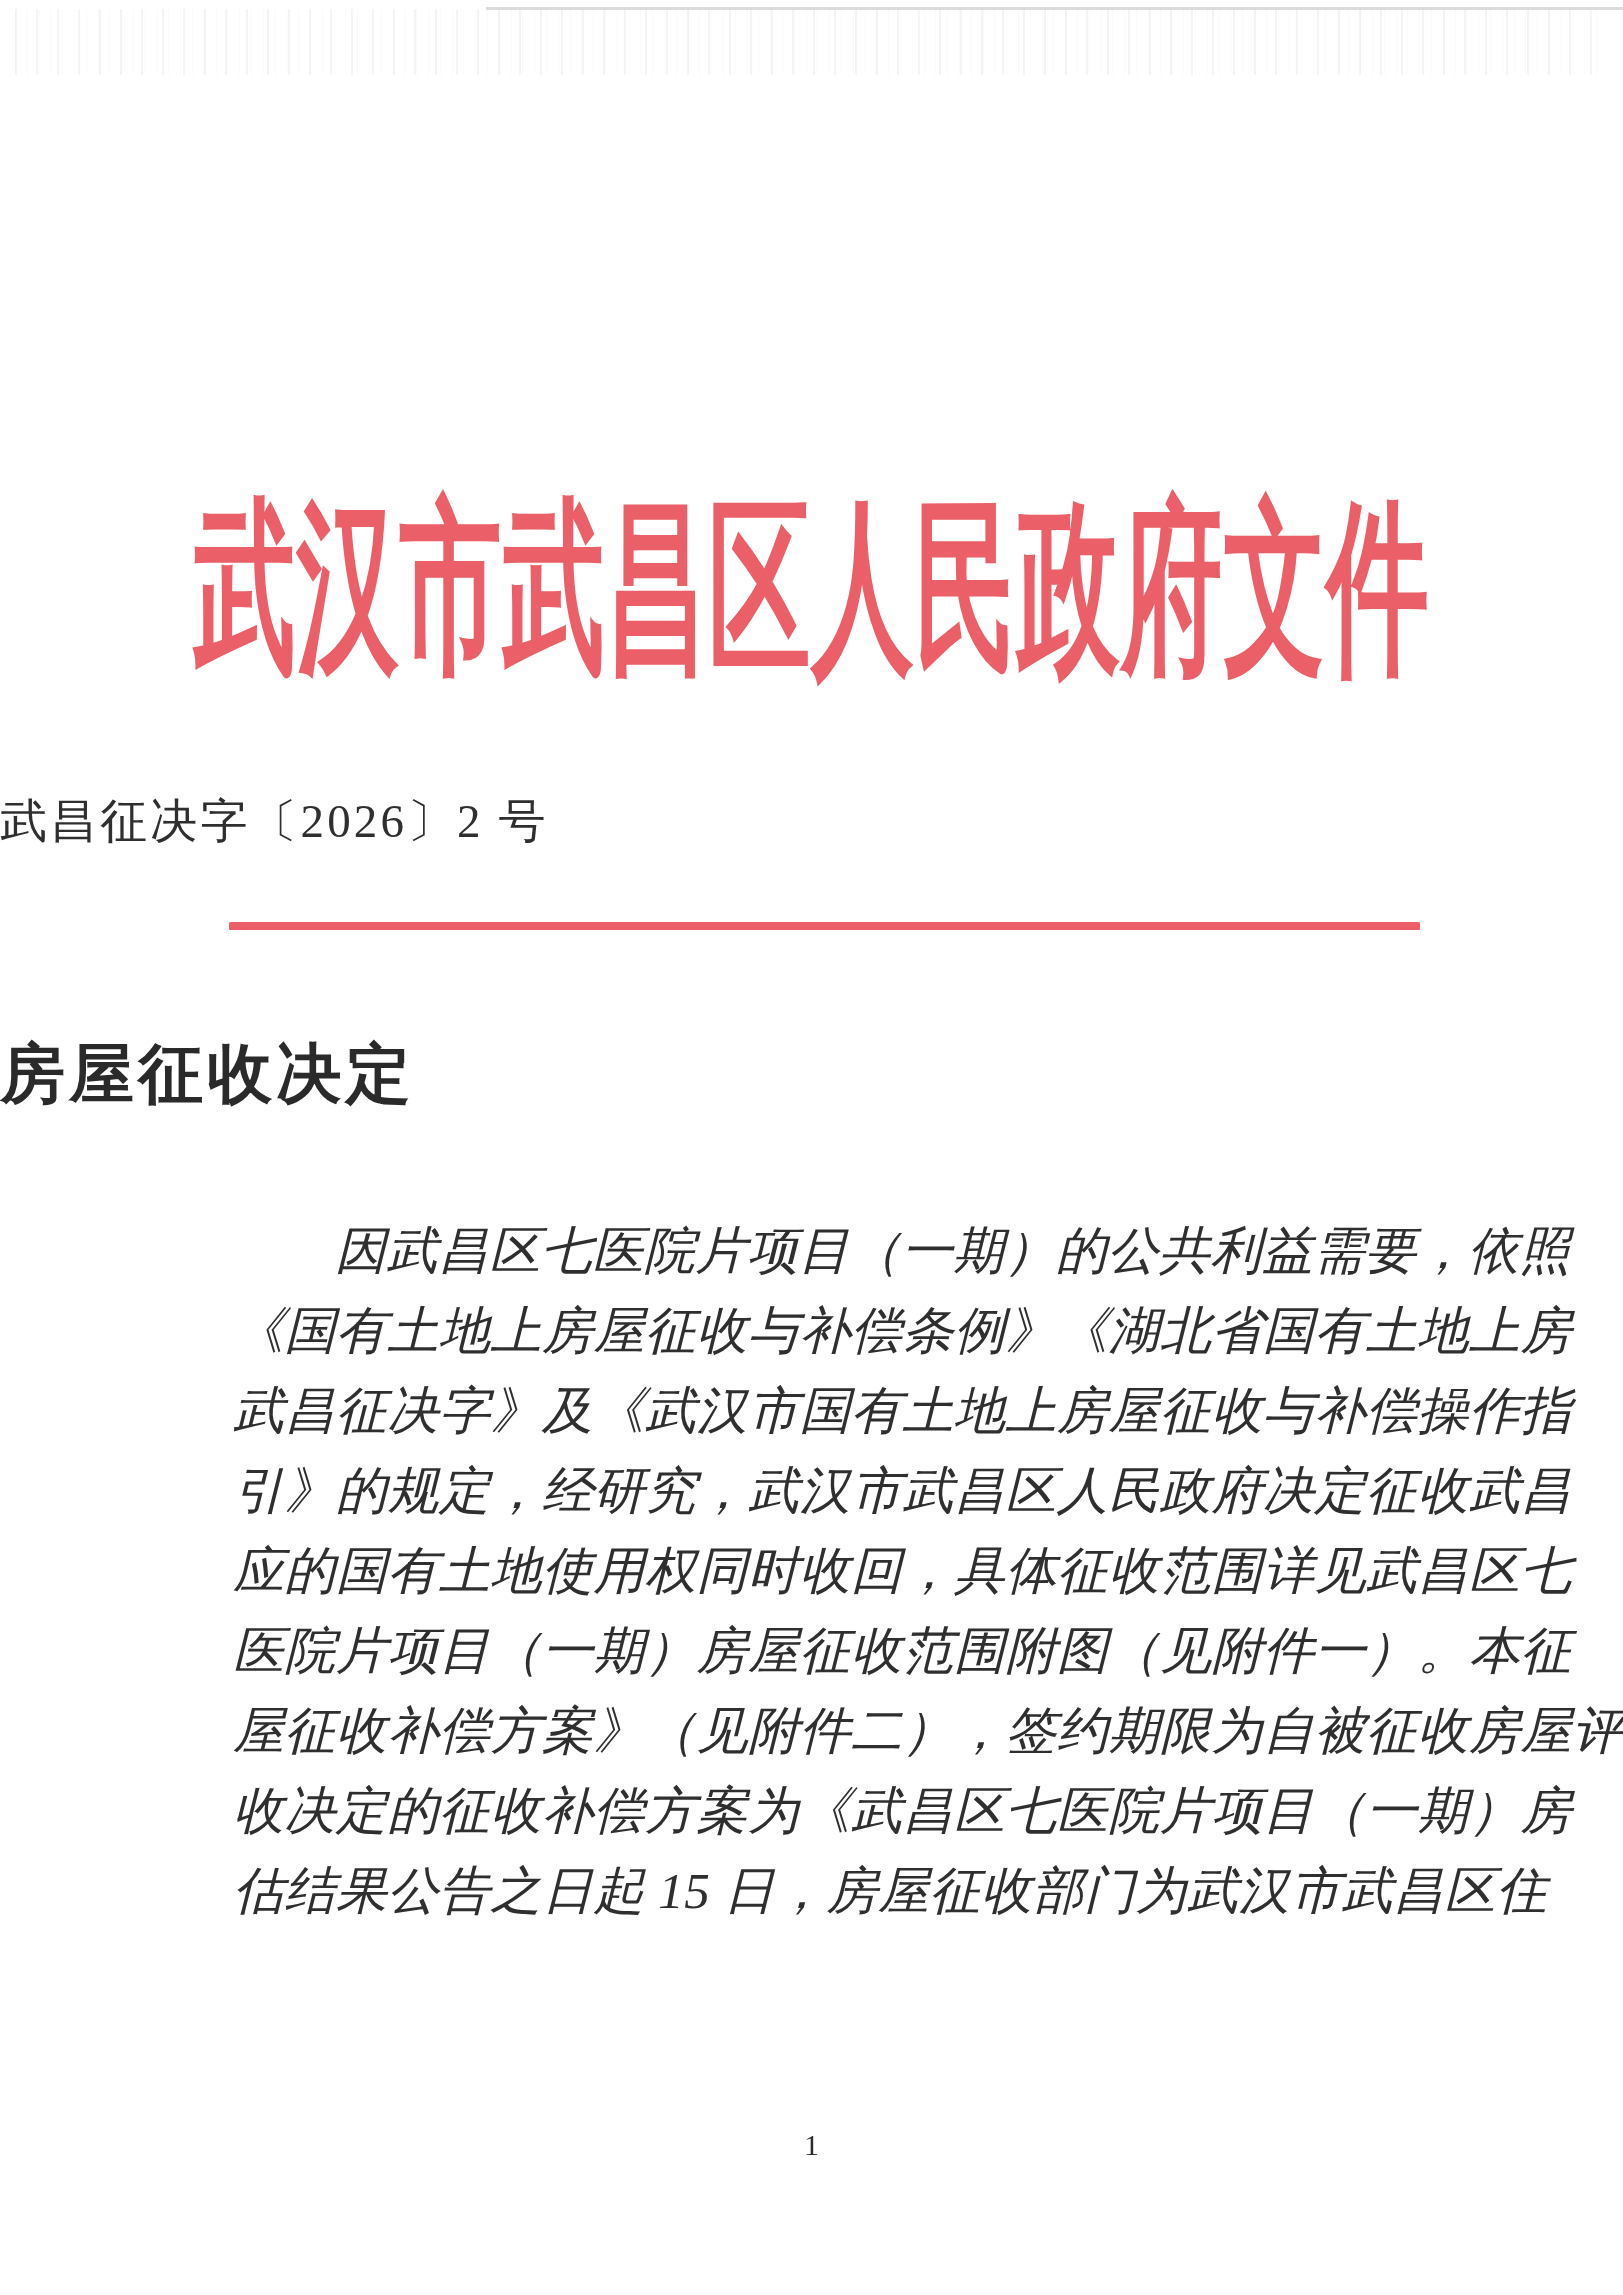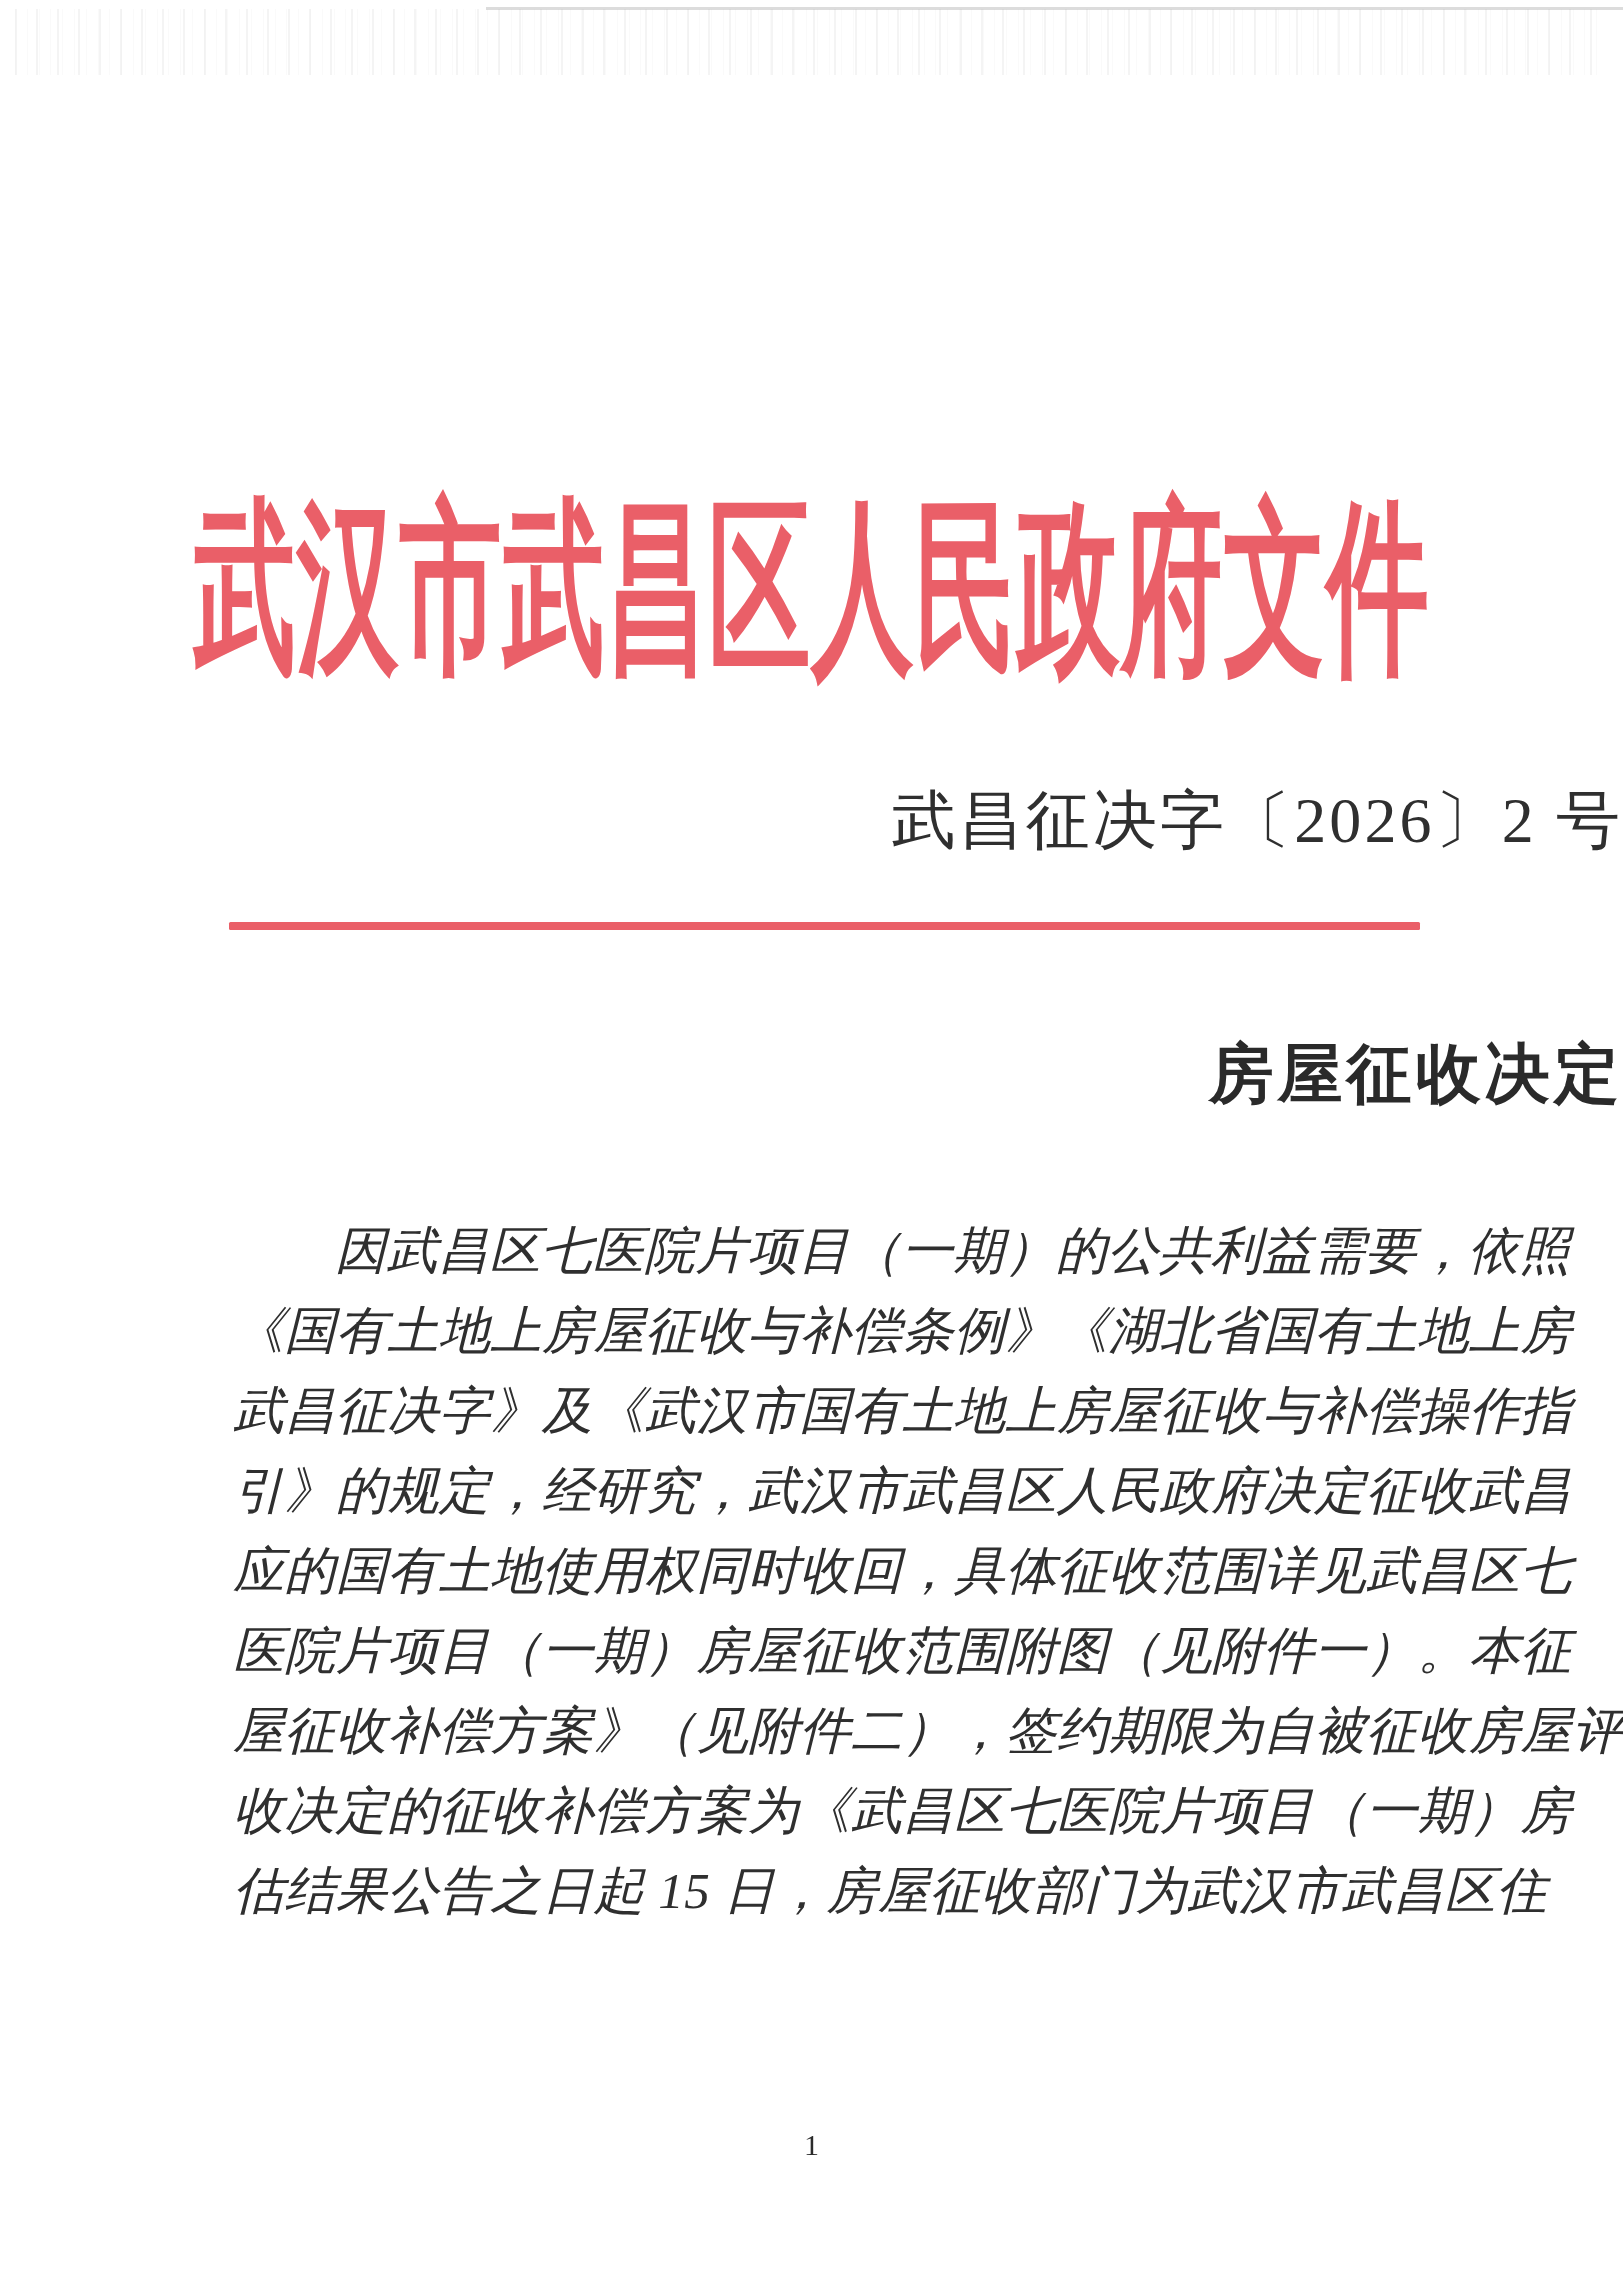--- a/index.html
+++ b/index.html
@@ -37,36 +37,36 @@
     text-align:center;
     font-size:102px; font-weight:700;
     letter-spacing:1px;
     color:var(--red);
     line-height:1;
     transform:translateY(-50%) scaleY(1.85);
     white-space:nowrap;
   }
   .doc-number{
     position:absolute; left:0; right:0; top:821px;
-    text-align:right;
-    font-size:64px; letter-spacing:3.1px;
+    text-align:left;
+    font-size:47px; letter-spacing:3.1px;
     color:var(--ink);
     line-height:1;
     transform:translateY(-50%);
     white-space:nowrap;
   }
   .red-divider{
     position:absolute; top:922px; left:229px;
     width:1191px; height:7.7px;
     background:var(--red);
     border-radius:1.5px;
   }
   .doc-title{
     position:absolute; left:0; right:0; top:1074px;
-    text-align:right;
+    text-align:left;
     font-size:65px; font-weight:700; letter-spacing:4.1px;
     color:#2a2a2a;
     line-height:1;
     transform:translateY(-50%);
     white-space:nowrap;
   }
   .body-block{
     position:absolute; top:1211px; left:233px; width:1184px;
   }
   .body-line{

